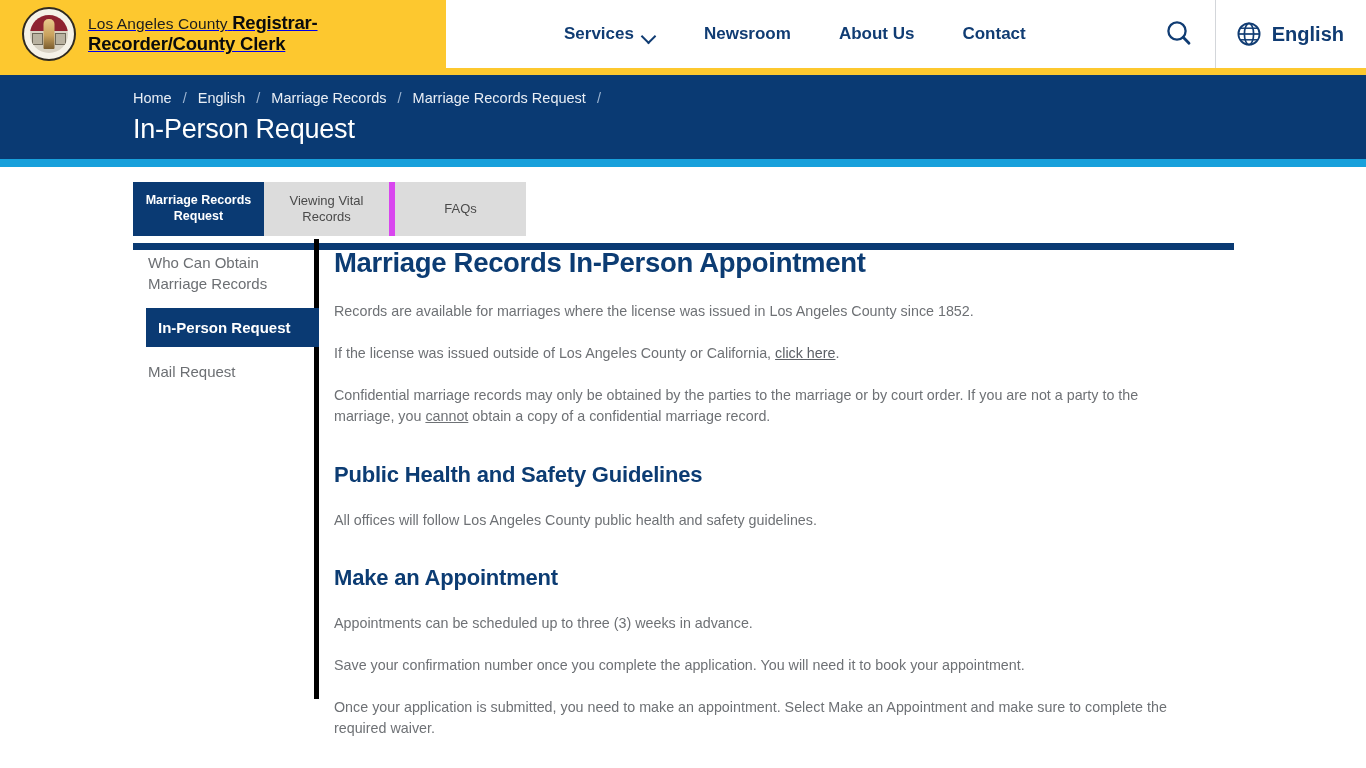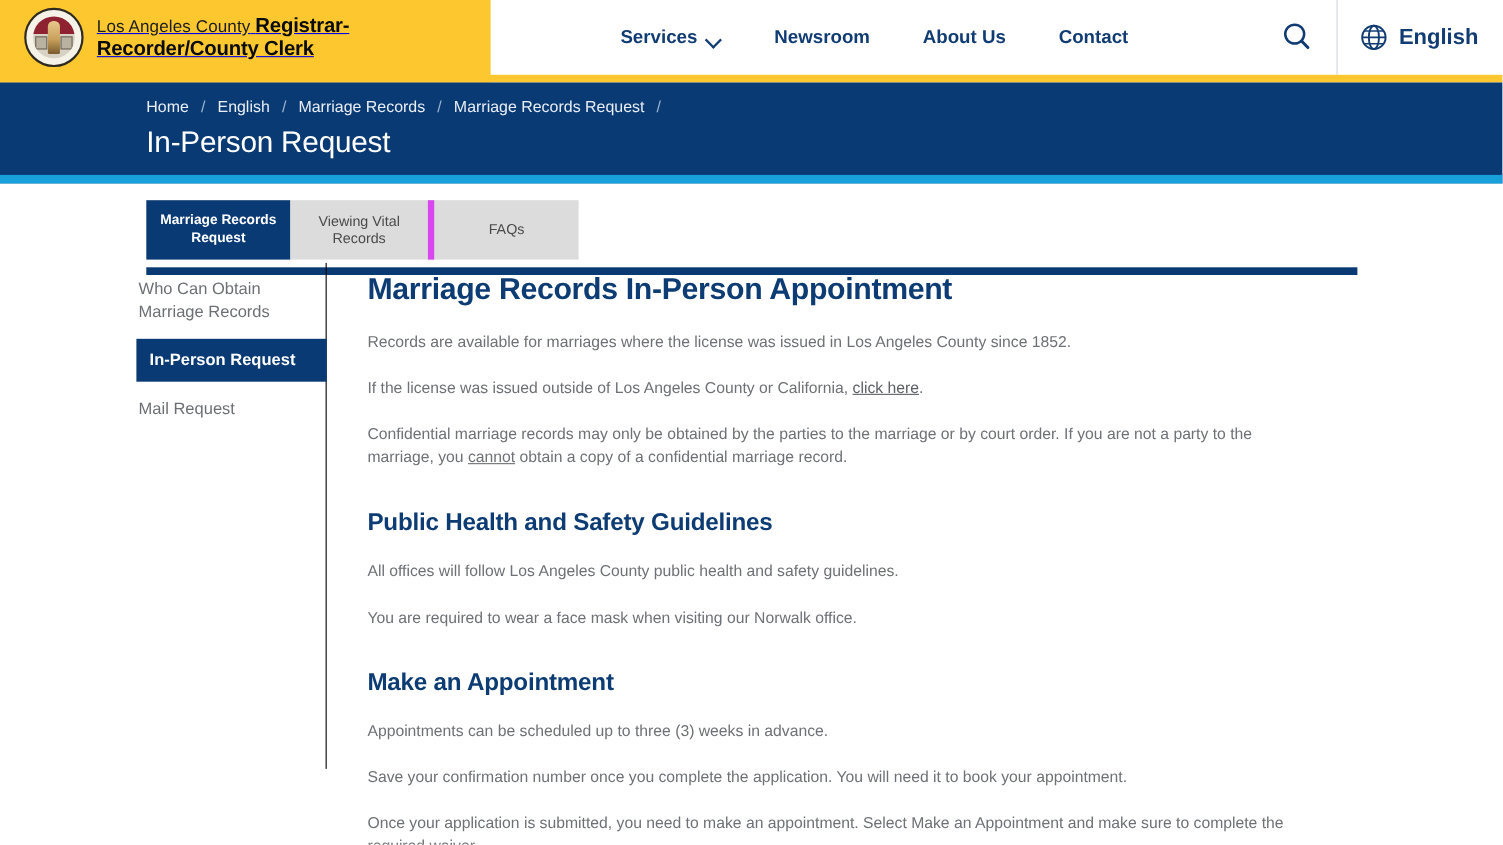--- a/index.html
+++ b/index.html
@@ -241,23 +241,23 @@
     background: #0a3a73;
   }
 
   
   .content {
     position: relative;
     width: 1366px;
   }
   .sidebar {
     position: absolute;
-    left: 124px; top: 0;
+    left: 146px; top: 0;
     width: 173px;
-    border-right: 1px solid #000000;
+    border-right: 5px solid #000000;
     min-height: 460px;
   }
   .side-item {
     display: block;
     font-size: 15px;
     color: #6c6f73;
     text-decoration: none;
     line-height: 1.42;
     padding: 4px 0 4px 2px;
     margin-bottom: 9px;
@@ -407,20 +407,19 @@
     <p class="body tight">
       <span>If the license was issued outside of Los Angeles County or California, </span><a class="inline-link" href="#">click here</a><span>.</span>
     </p>
 
     <p class="body tight">
       <span>Confidential marriage records may only be obtained by the parties to the marriage or by court order. If you are not a party to the marriage, you </span><u class="emph">cannot</u><span> obtain a copy of a confidential marriage record.</span>
     </p>
 
     <h2 class="sub-title">Public Health and Safety Guidelines</h2>
     <p class="body">All offices will follow Los Angeles County public health and safety guidelines.</p>
-    <p class="body tight">You are required to wear a face mask when visiting our Norwalk office.</p>
 
     <h2 class="sub-title">Make an Appointment</h2>
     <p class="body">Appointments can be scheduled up to three (3) weeks in advance.</p>
     <p class="body tight">Save your confirmation number once you complete the application. You will need it to book your appointment.</p>
     <p class="body tight">Once your application is submitted, you need to make an appointment. Select Make an Appointment and make sure to complete the required waiver.</p>
   </div>
 </div>
 
 </body></html>

